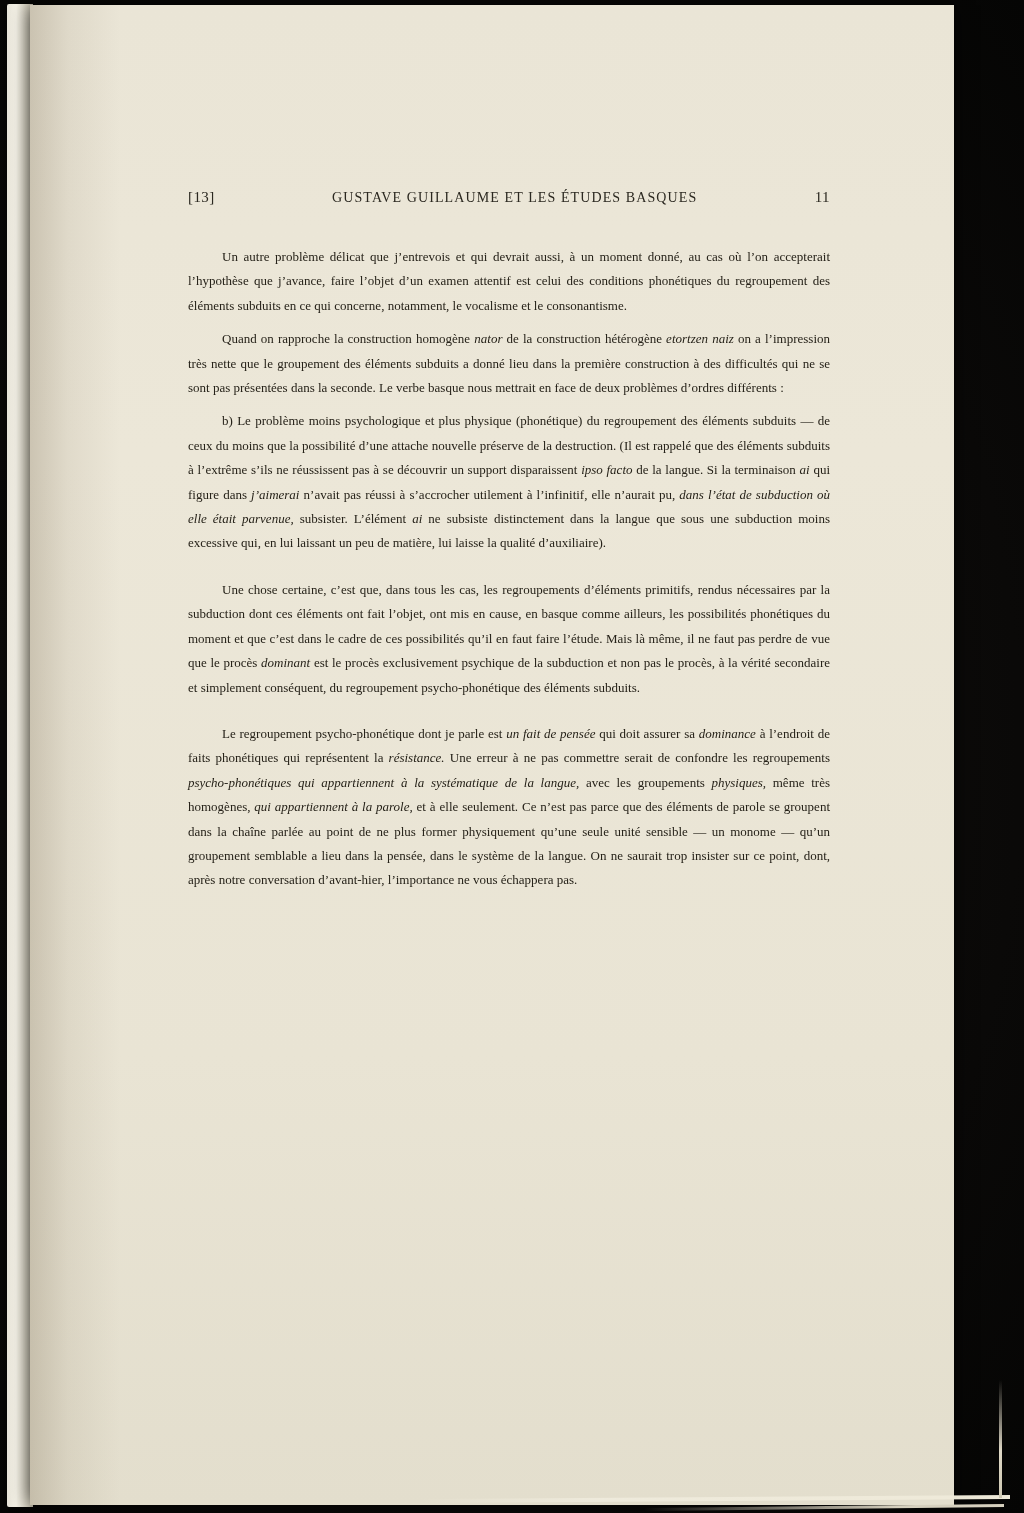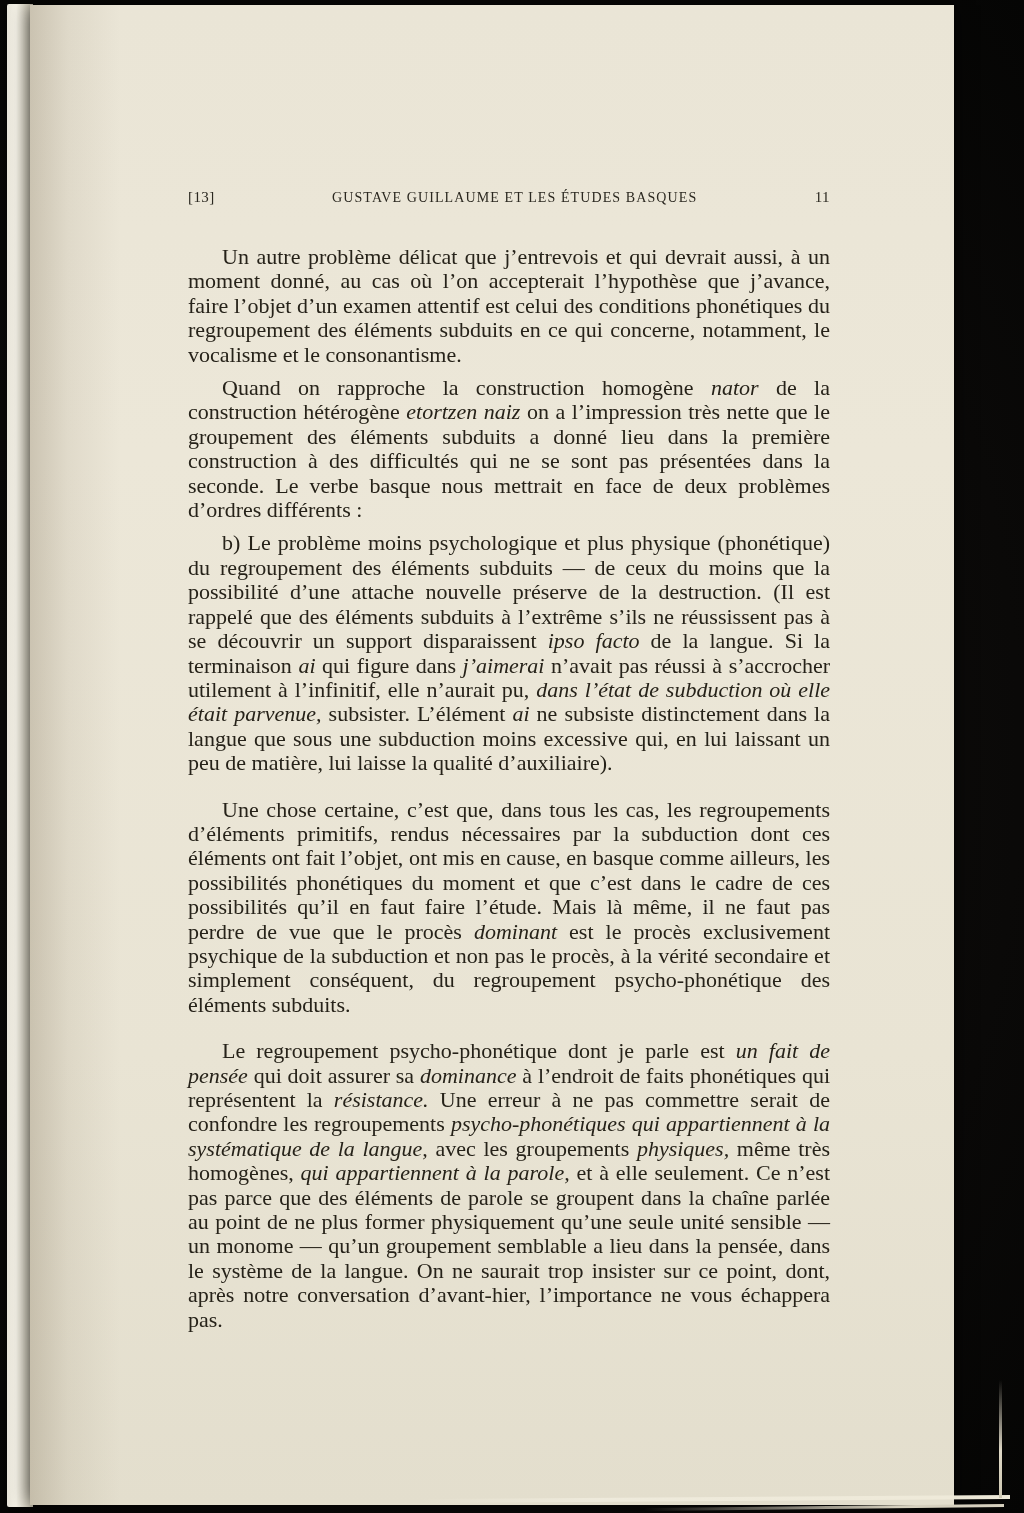--- a/index.html
+++ b/index.html
@@ -51,21 +51,21 @@
     font-size: 15px;
     letter-spacing: 0.4px;
     margin-bottom: 30px;
   }
   .page-header .running-title {
     letter-spacing: 1.1px;
     font-size: 14px;
   }
   .page-body {
     color: #262219;
-    font-size: 22px;
+    font-size: 13px;
     line-height: 24.4px;
     text-align: justify;
   }
   .page-body p.para {
     margin: 0 0 0 0;
     padding-top: 9px;
     text-indent: 34px;
   }
   .page-body p.para.space-lg {
     padding-top: 22px;

